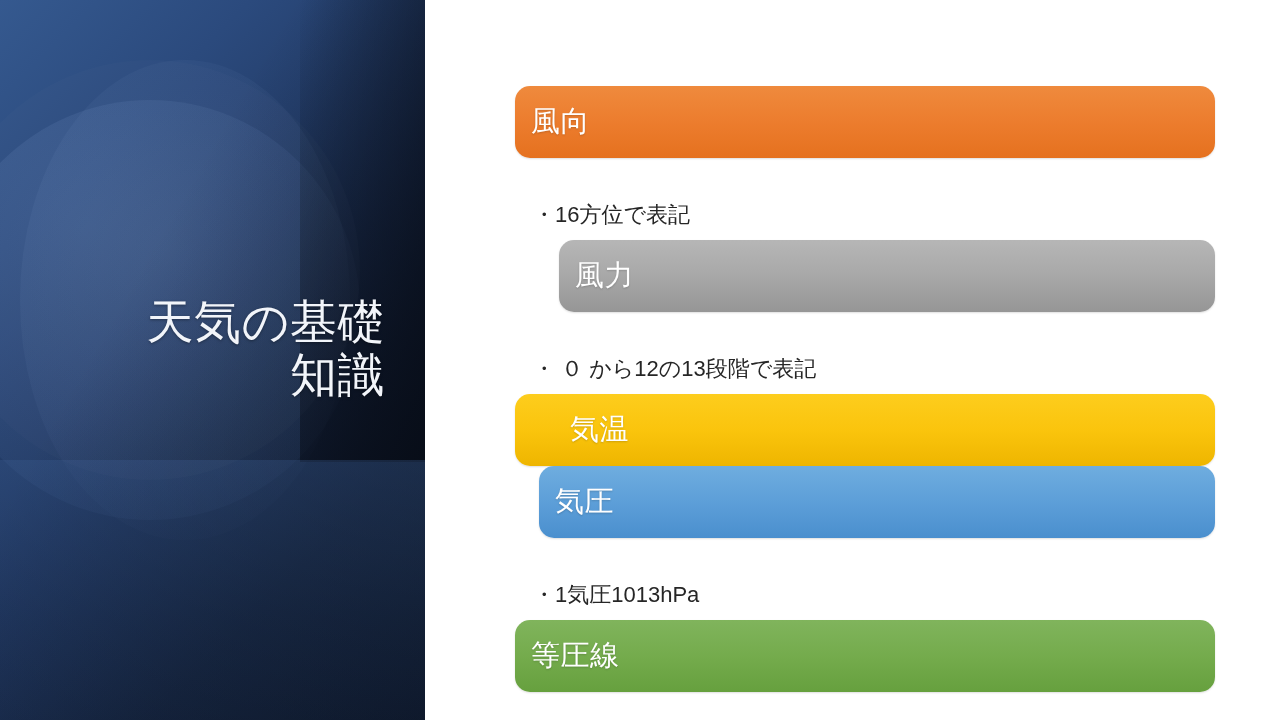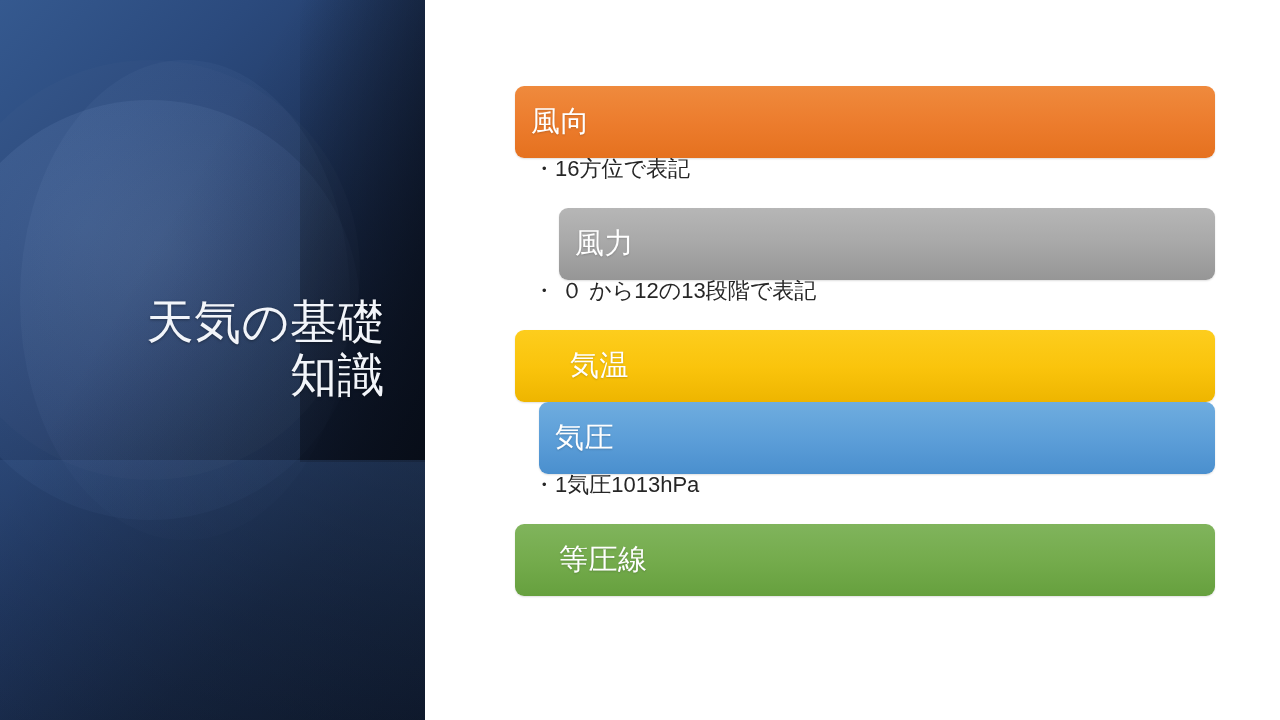--- a/index.html
+++ b/index.html
@@ -86,45 +86,47 @@
   #content {
     position:absolute;
     left:515px; top:86px;
     width:700px;
   }
   .block { position:relative; }
 
   .bar {
     position:relative;
     height:72px;
-    border-radius:9px;
+    border-radius:15px;
     box-shadow:0 1px 2px rgba(0,0,0,0.13);
     display:flex;
     align-items:center;
   }
   .bar-label {
     color:#ffffff;
     font-family:"Liberation Sans", sans-serif;
     font-weight:300;
     font-size:29px;
     letter-spacing:0.5px;
     padding-left:16px;
     text-shadow:0 1px 2px rgba(0,0,0,0.18);
   }
 
   .bar.orange { background:linear-gradient(180deg,#ef8a3d 0%, #ec7c2d 52%, #e5711f 100%); }
   .bar.gray   { background:linear-gradient(180deg,#b6b6b6 0%, #a8a8a8 50%, #969696 100%);margin-left:44px; }
   .bar.yellow { background:linear-gradient(180deg,#fdcd1d 0%, #fac40c 52%, #eeb500 100%);padding-left:39px; }
   .bar.blue   { background:linear-gradient(180deg,#6faddf 0%, #5c9ed8 52%, #4a8fce 100%);margin-left:24px; }
-  .bar.green  { background:linear-gradient(180deg,#80b45c 0%, #74ab4c 52%, #66a03e 100%);padding-left:28px; }
+  .bar.green  { background:linear-gradient(180deg,#80b45c 0%, #74ab4c 52%, #66a03e 100%); }
 
   .bullet-row {
     height:50px;
     display:flex;
+    align-items:center;
     padding-left:18px;
+    margin-top:32px;
   }
   .bullet-text {
     color:#262626;
     font-family:"Liberation Sans", sans-serif;
     font-size:22px;
     line-height:1;
     white-space:pre;
   }
 </style>
 </head>

